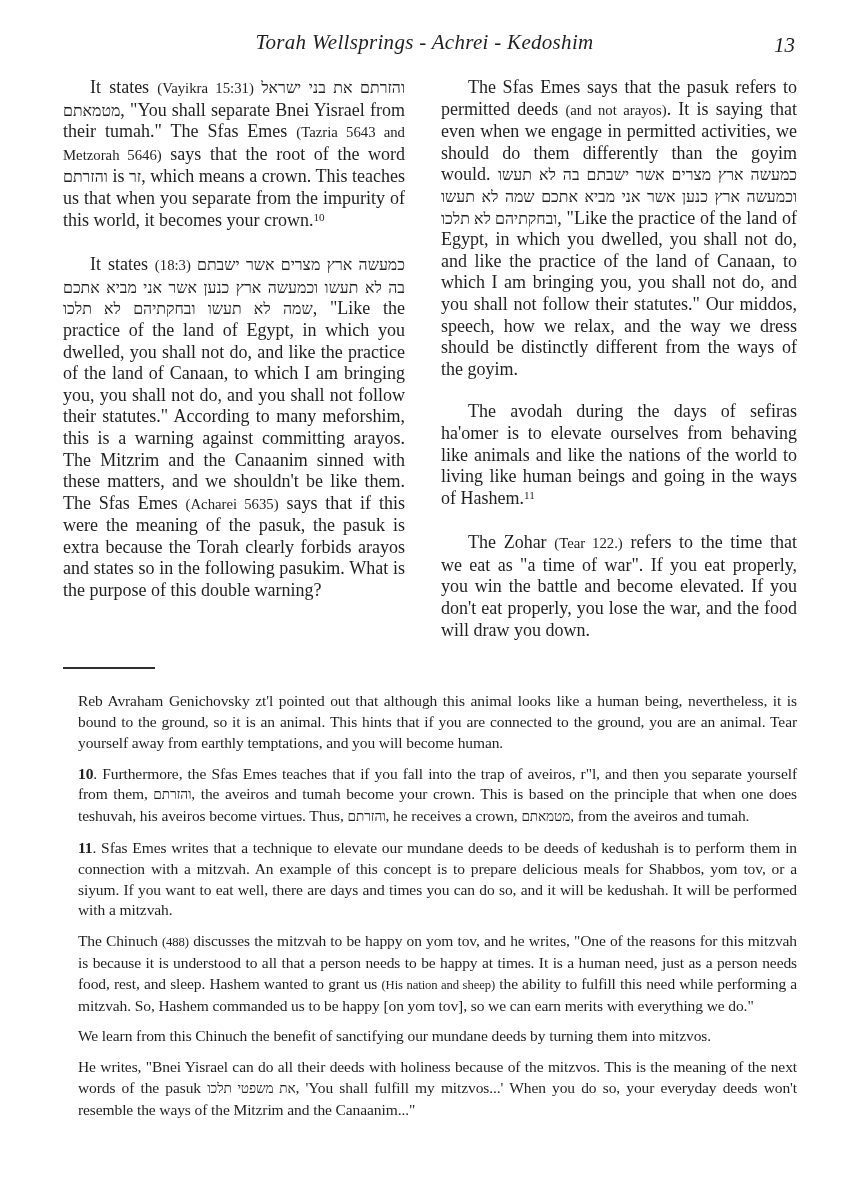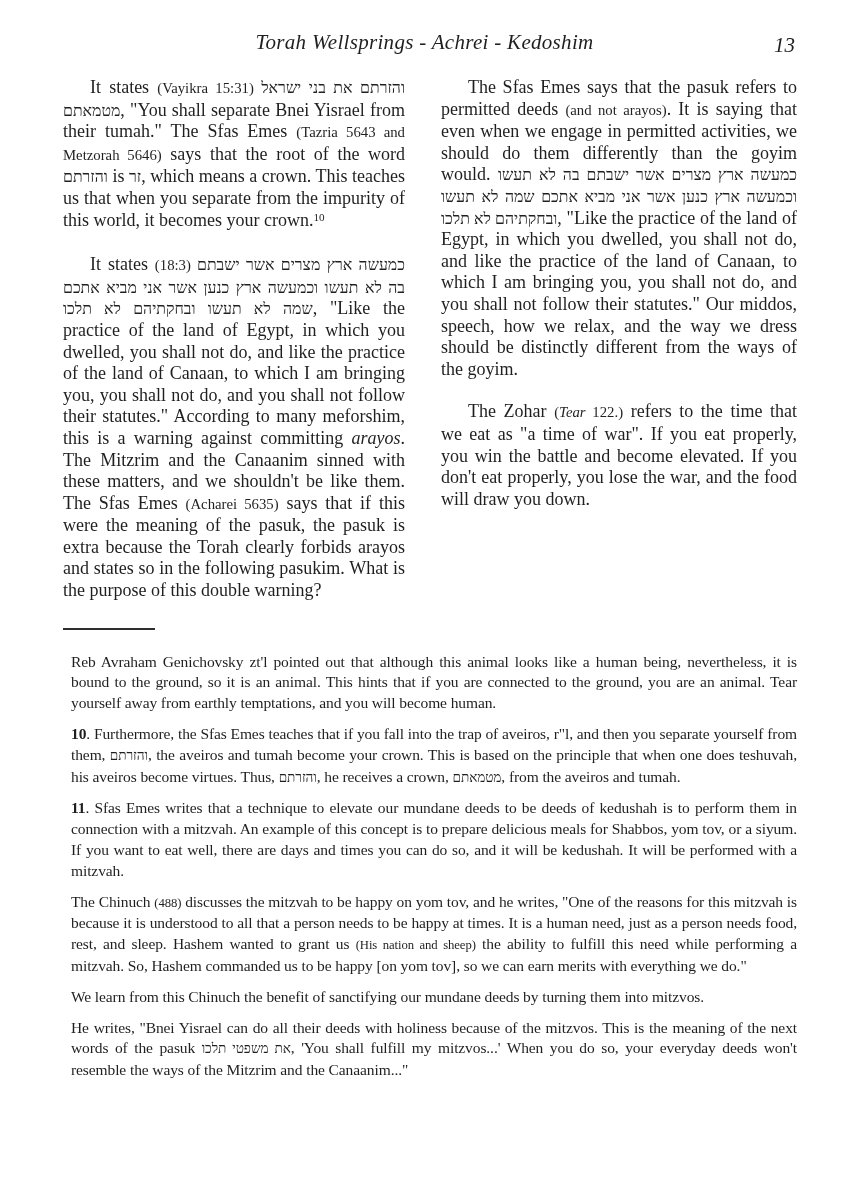--- a/index.html
+++ b/index.html
@@ -11,44 +11,45 @@
   }
   .header{padding-top:30px;text-align:center;font-style:italic;font-size:21px;letter-spacing:.3px;}
   .page-number{position:absolute;top:33px;right:54px;font-size:21px;font-style:italic;}
   .columns{display:flex;gap:36px;padding:22px 52px 0 63px;align-items:flex-start;justify-content:center;}
   .col-left{width:342px;flex:none;}
   .col-right{width:356px;flex:none;}
   .body-par{font-size:18px;line-height:21.6px;text-align:justify;text-indent:27px;margin:0 0 21px 0;}
   .body-par:last-child{margin-bottom:0;}
   .ref{font-size:.82em;}
   .heb{font-size:.88em;}
-  .it{font-style:italic;}
+  .it{}
   .sup{font-size:.62em;position:relative;top:-.45em;}
   .fn-rule{width:92px;border-top:2px solid #2e2e2e;height:0;margin:26px 0 22px 63px;}
   .footnotes{padding:0 52px 0 63px;}
-  .fn-par{font-size:15.5px;line-height:20.8px;letter-spacing:-.1px;text-align:justify;margin:0 0 10px 8px;}
+  .fn-par{font-size:15.5px;line-height:20.8px;letter-spacing:-.1px;text-align:justify;margin:0 0 10px 15px;}
   .fn-num{font-weight:bold;}
 </style>
 </head>
 <body>
 
 <div class="page">
 
   <div class="header">
     <span>Torah Wellsprings - Achrei - Kedoshim</span>
   </div>
   <div class="page-number">13</div>
 
   <div class="columns">
     <div class="col-left">
       <p class="body-par"><span>It states </span><span class="ref">(Vayikra 15:31) </span><span class="heb" dir="rtl">והזרתם את בני ישראל מטמאתם</span><span>, "You shall separate Bnei Yisrael from their tumah." The Sfas Emes </span><span class="ref">(Tazria 5643 and Metzorah 5646)</span><span> says that the root of the word </span><span class="heb" dir="rtl">והזרתם</span><span> is </span><span class="heb" dir="rtl">זר</span><span>, which means a crown. This teaches us that when you separate from the impurity of this world, it becomes your crown.</span><span class="sup">10</span></p>
       <p class="body-par"><span>It states </span><span class="ref">(18:3) </span><span class="heb" dir="rtl">כמעשה ארץ מצרים אשר ישבתם בה לא תעשו וכמעשה ארץ כנען אשר אני מביא אתכם שמה לא תעשו ובחקתיהם לא תלכו</span><span>, "Like the practice of the land of Egypt, in which you dwelled, you shall not do, and like the practice of the land of Canaan, to which I am bringing you, you shall not do, and you shall not follow their statutes." According to many meforshim, this is a warning against committing </span><span class="it">arayos</span><span>. The Mitzrim and the Canaanim sinned with these matters, and we shouldn't be like them. The Sfas Emes </span><span class="ref">(Acharei 5635)</span><span> says that if this were the meaning of the pasuk, the pasuk is extra because the Torah clearly forbids arayos and states so in the following pasukim. What is the purpose of this double warning?</span></p>
     </div>
     <div class="col-right">
       <p class="body-par"><span>The Sfas Emes says that the pasuk refers to permitted deeds </span><span class="ref">(and not arayos)</span><span>. It is saying that even when we engage in permitted activities, we should do them differently than the goyim would. </span><span class="heb" dir="rtl">כמעשה ארץ מצרים אשר ישבתם בה לא תעשו וכמעשה ארץ כנען אשר אני מביא אתכם שמה לא תעשו ובחקתיהם לא תלכו</span><span>, "Like the practice of the land of Egypt, in which you dwelled, you shall not do, and like the practice of the land of Canaan, to which I am bringing you, you shall not do, and you shall not follow their statutes." Our middos, speech, how we relax, and the way we dress should be distinctly different from the ways of the goyim.</span></p>
+      <p class="body-par"><span>The avodah during the days of sefiras ha'omer is to elevate ourselves from behaving like animals and like the nations of the world to living like human beings and going in the ways of Hashem.</span><span class="sup">11</span></p>
       <p class="body-par"><span>The Zohar </span><span class="ref">(</span><span class="ref it">Tear</span><span class="ref"> 122.)</span><span> refers to the time that we eat as "a time of war". If you eat properly, you win the battle and become elevated. If you don't eat properly, you lose the war, and the food will draw you down.</span></p>
     </div>
   </div>
 
   <div class="fn-rule"></div>
 
   <div class="footnotes">
     <p class="fn-par"><span>Reb Avraham Genichovsky zt'l pointed out that although this animal looks like a human being, nevertheless, it is bound to the ground, so it is an animal. This hints that if you are connected to the ground, you are an animal. Tear yourself away from earthly temptations, and you will become human.</span></p>
     <p class="fn-par"><span class="fn-num">10</span><span>. Furthermore, the Sfas Emes teaches that if you fall into the trap of aveiros, r"l, and then you separate yourself from them, </span><span class="heb" dir="rtl">והזרתם</span><span>, the aveiros and tumah become your crown. This is based on the principle that when one does teshuvah, his aveiros become virtues. Thus, </span><span class="heb" dir="rtl">והזרתם</span><span>, he receives a crown, </span><span class="heb" dir="rtl">מטמאתם</span><span>, from the aveiros and tumah.</span></p>
     <p class="fn-par"><span class="fn-num">11</span><span>. Sfas Emes writes that a technique to elevate our mundane deeds to be deeds of kedushah is to perform them in connection with a mitzvah. An example of this concept is to prepare delicious meals for Shabbos, yom tov, or a siyum. If you want to eat well, there are days and times you can do so, and it will be kedushah. It will be performed with a mitzvah.</span></p>

